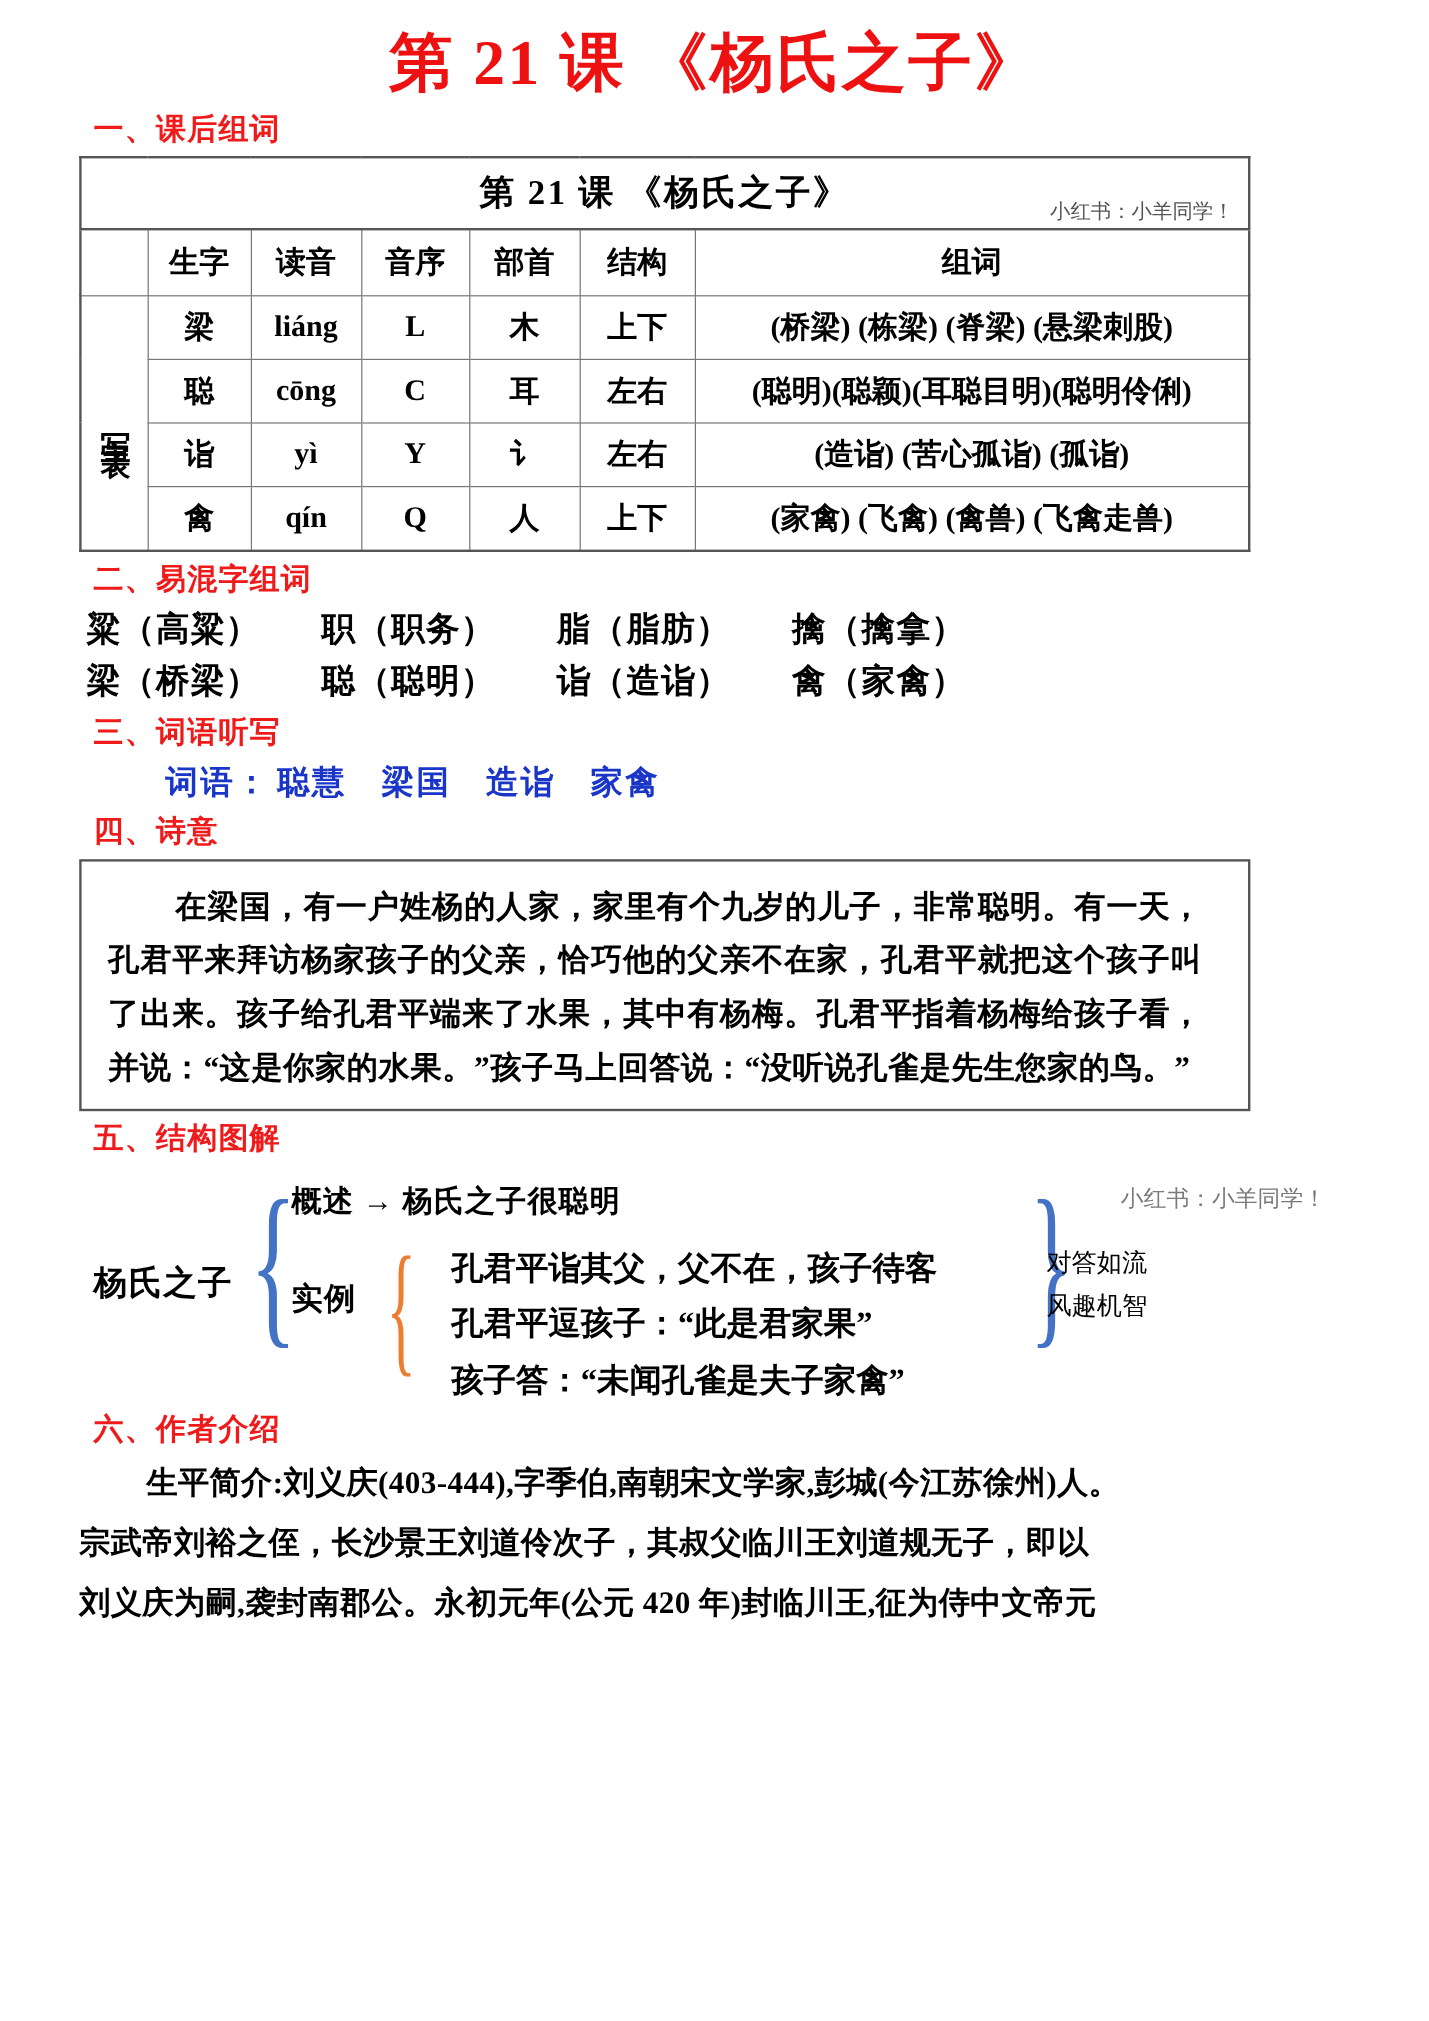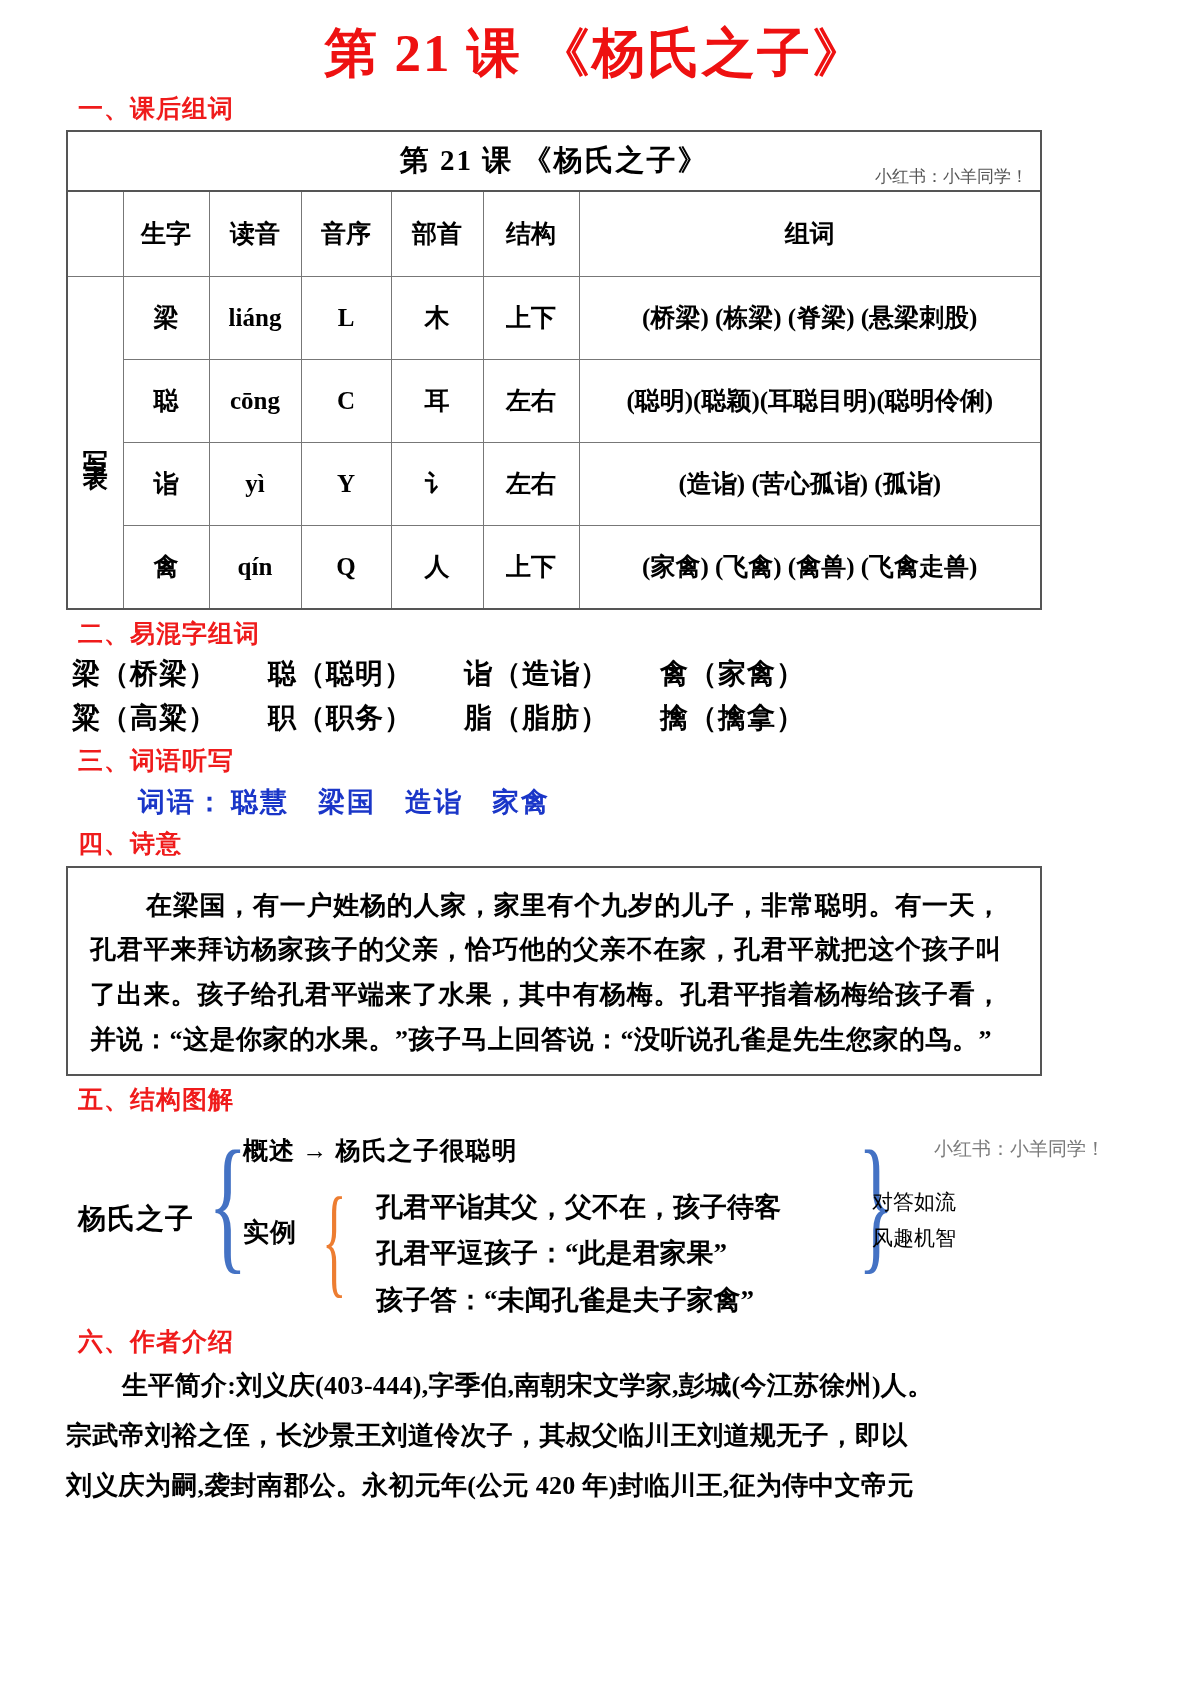--- a/index.html
+++ b/index.html
@@ -55,21 +55,21 @@
     width: 976px;
     table-layout: fixed;
     border: 2px solid #555;
   }
   table.vocab td, table.vocab th {
     border: 1px solid #777;
     text-align: center;
     vertical-align: middle;
     font-size: 25px;
     font-weight: bold;
-    padding: 19px 2px;
+    padding: 4px 2px;
     font-family: "Liberation Serif", "DejaVu Serif", serif;
   }
   .vocab .titlerow td {
     border-bottom: 2px solid #555;
     position: relative;
     height: 58px;
     padding: 0;
   }
   .title-inner {
     display: flex;
@@ -331,30 +331,30 @@
           <td>上下</td>
           <td class="c-words">(家禽) (飞禽) (禽兽) (飞禽走兽)</td>
         </tr>
       </tbody>
     </table>
   </div>
 
   <div class="sec-head">二、易混字组词</div>
 
   <div class="pair-row">
+    <span class="pair">粱（高粱）</span>
+    <span class="pair">职（职务）</span>
+    <span class="pair">脂（脂肪）</span>
+    <span class="pair">擒（擒拿）</span>
+  </div>
+  <div class="pair-row">
     <span class="pair">梁（桥梁）</span>
     <span class="pair">聪（聪明）</span>
     <span class="pair">诣（造诣）</span>
     <span class="pair">禽（家禽）</span>
-  </div>
-  <div class="pair-row">
-    <span class="pair">粱（高粱）</span>
-    <span class="pair">职（职务）</span>
-    <span class="pair">脂（脂肪）</span>
-    <span class="pair">擒（擒拿）</span>
   </div>
 
   <div class="sec-head">三、词语听写</div>
 
   <div class="dictation">
     <span>词语：</span><span class="d-words">聪慧　梁国　造诣　家禽</span>
   </div>
 
   <div class="sec-head">四、诗意</div>
 

